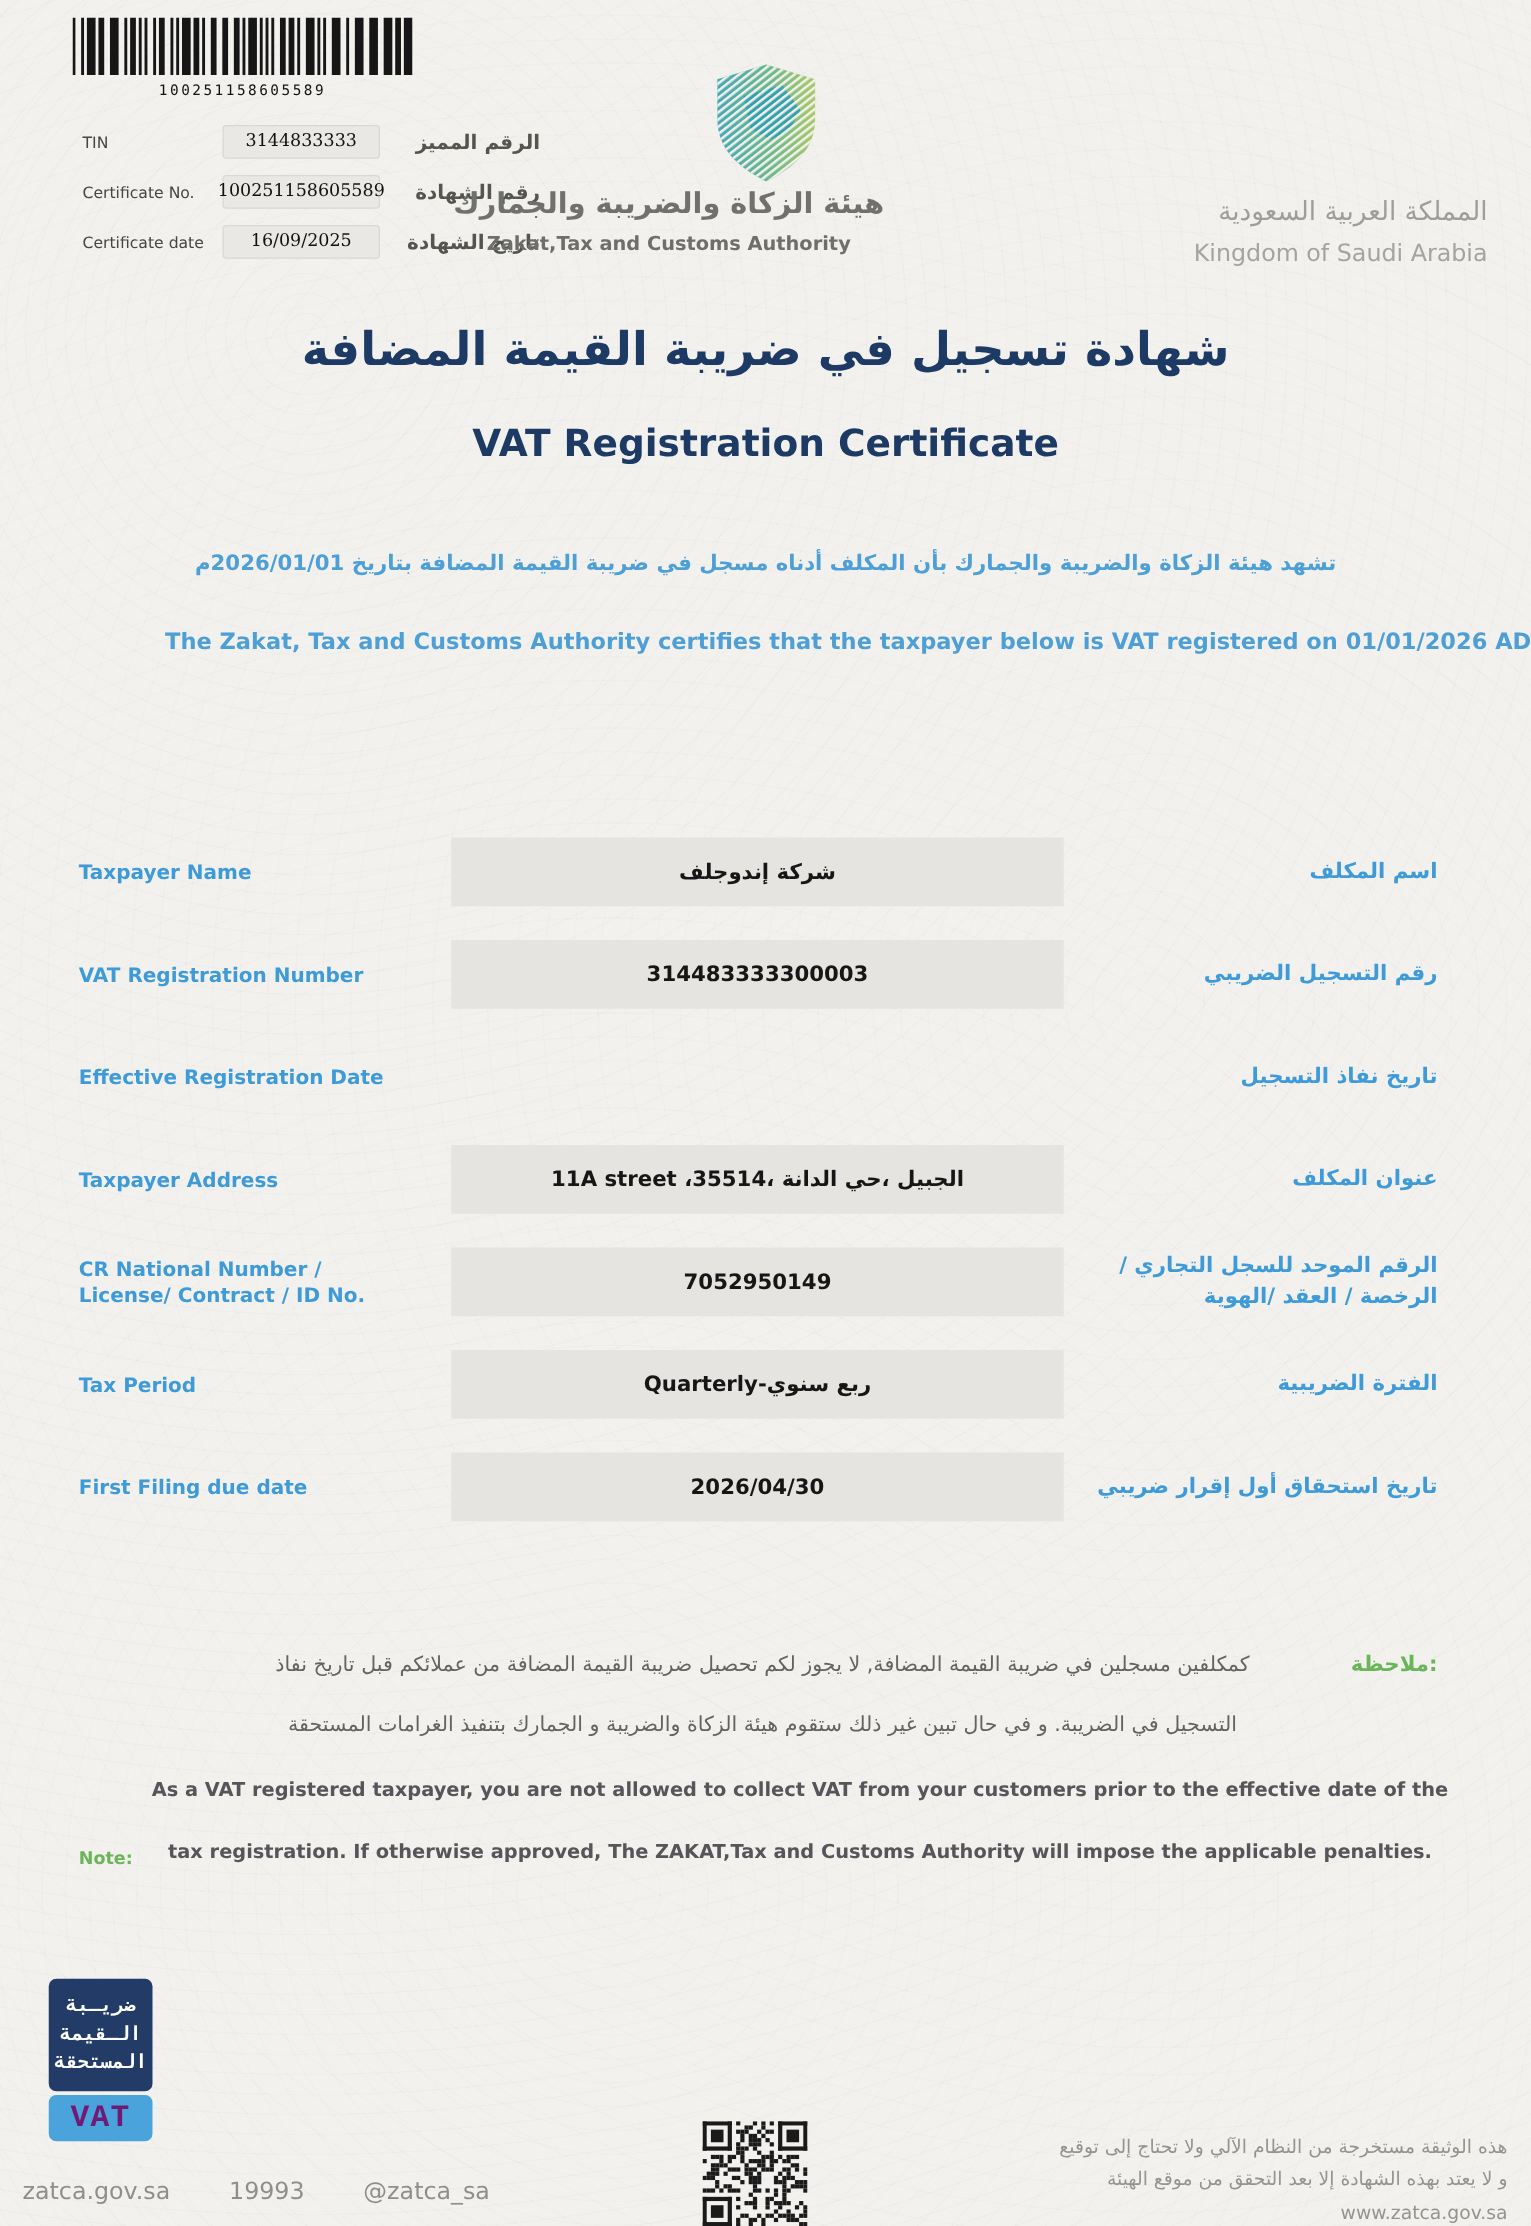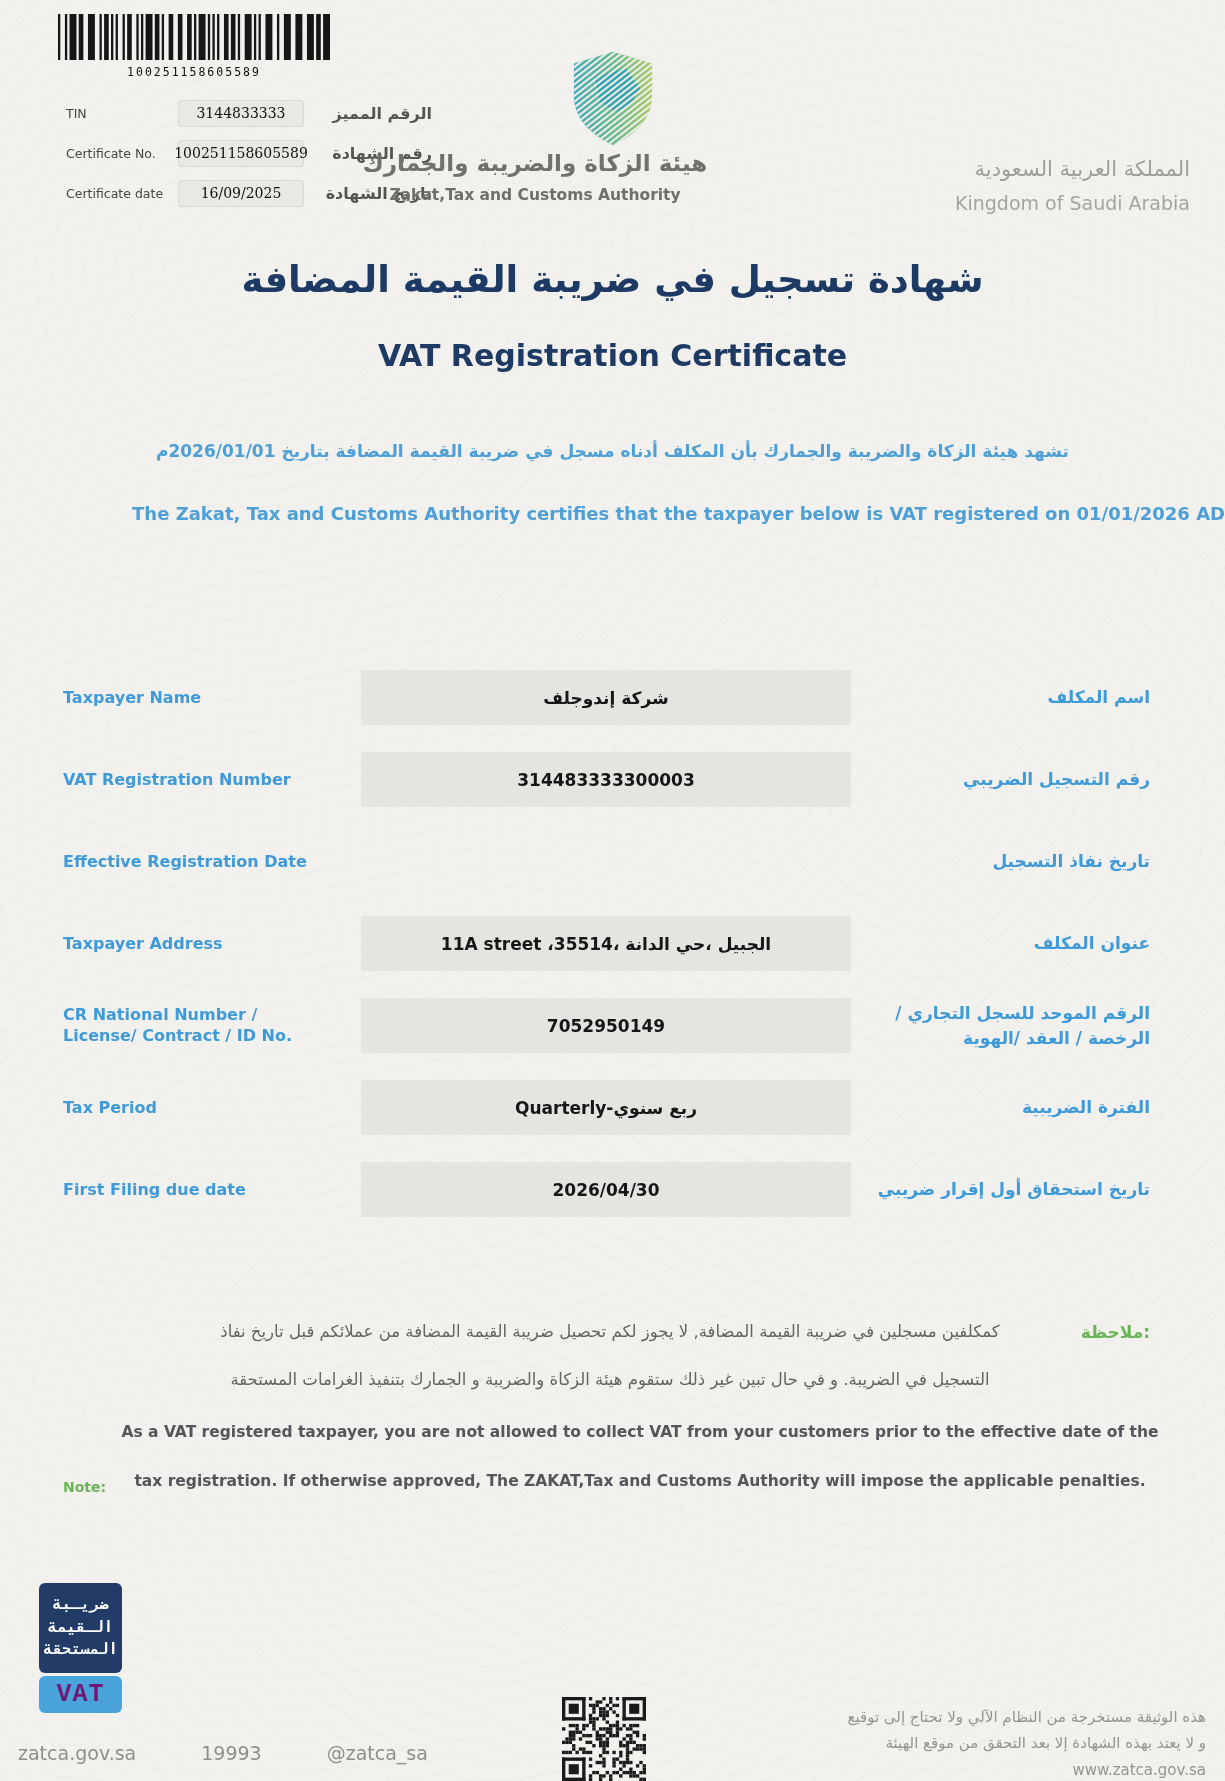--- a/index.html
+++ b/index.html
@@ -65,21 +65,21 @@
   .note-en{left:115px;top:1408px;width:1050px;text-align:center;
            font-size:15.5px;font-weight:bold;color:#55555a;line-height:49px;}
 
   
   .vat-logo{left:39px;top:1583px;width:70px;font-family:Liberation Mono, monospace;}
   .vat-navy{width:83px;height:90px;background:#223c67;border-radius:6px;color:#fff;
             display:flex;flex-direction:column;align-items:center;justify-content:center;
             font-size:15.5px;font-weight:bold;line-height:1.45;direction:rtl;}
   .vat-blue{width:83px;height:37px;background:#4aa3da;border-radius:6px;margin-top:3px;color:#701a75;
             display:flex;align-items:center;justify-content:center;font-size:25px;font-weight:bold;letter-spacing:1px;}
-  .links{left:18px;top:1742px;display:flex;gap:65px;font-size:19px;color:#8e8e8c;}
+  .links{left:18px;top:1742px;display:flex;gap:47px;font-size:19px;color:#8e8e8c;}
   .qr{left:562px;top:1697px;}
   .disclaimer{right:19px;top:1704px;text-align:right;direction:rtl;
               font-size:15px;color:#94948f;line-height:1.75;}
 </style>
 </head>
 <body>
 
 <div class="page">
 
   <div class="abs barcode-wrap">

